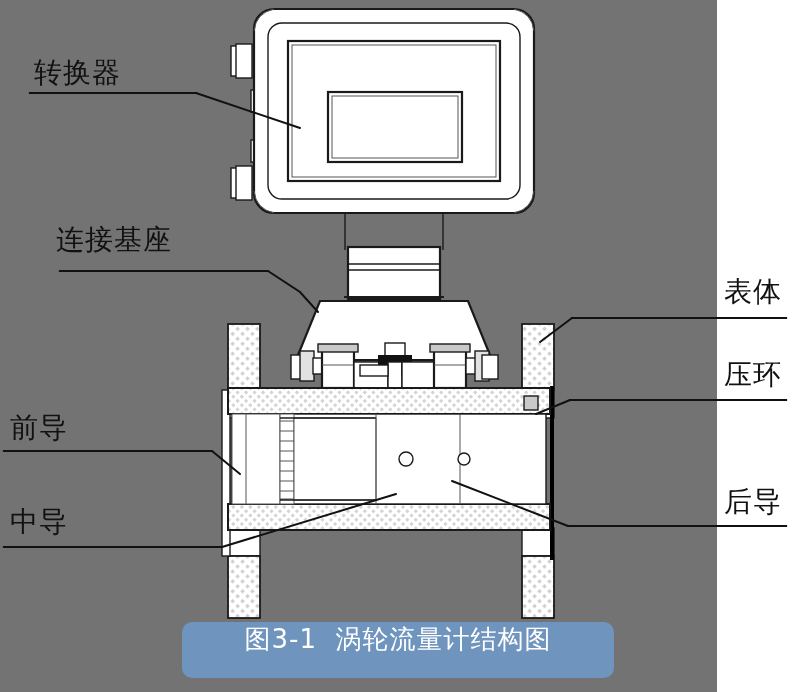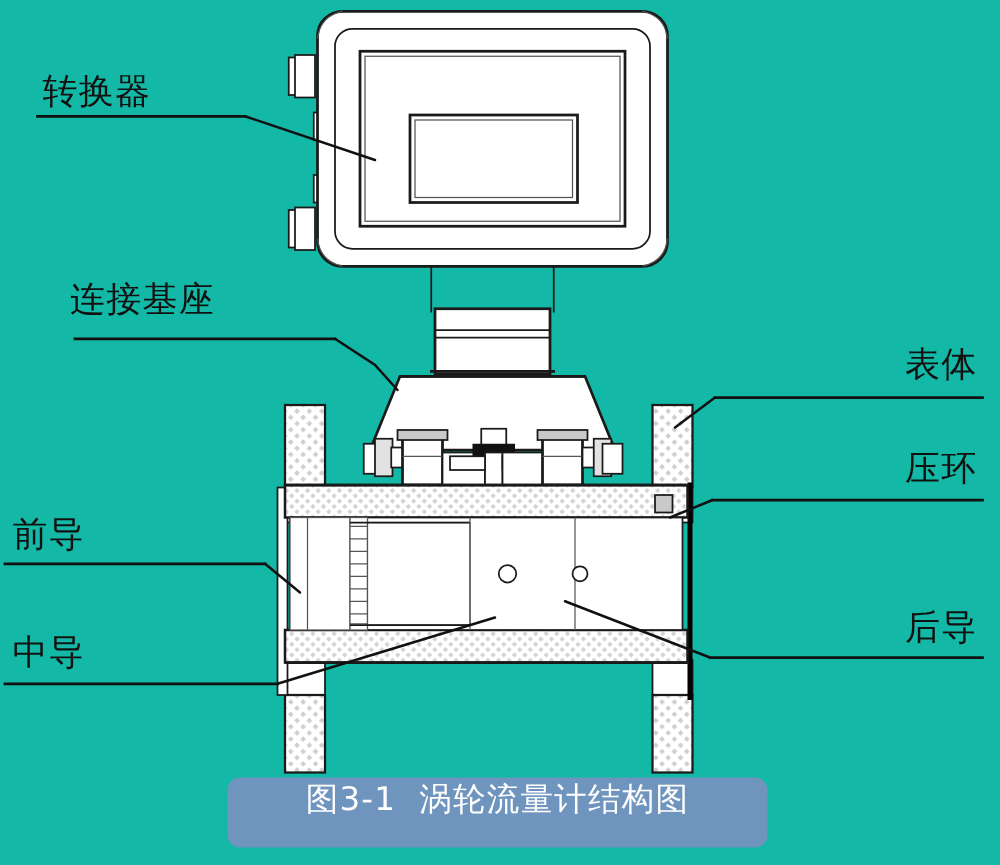--- a/index.html
+++ b/index.html
@@ -8,23 +8,23 @@
     background: #ffffff;
   }
   body {
     width: 800px;
     height: 692px;
     font-family: "DejaVu Sans", "Liberation Sans", sans-serif;
     overflow: hidden;
   }
   #figure-root {
     position: relative;
-    width: 800px;
+    width: 717px;
     height: 692px;
-    background: #14b8a6;
+    background: #737373;
   }
   #diagram-svg {
     position: absolute;
     left: 0;
     top: 0;
     width: 800px;
     height: 692px;
     display: block;
   }
   .callout-text {

